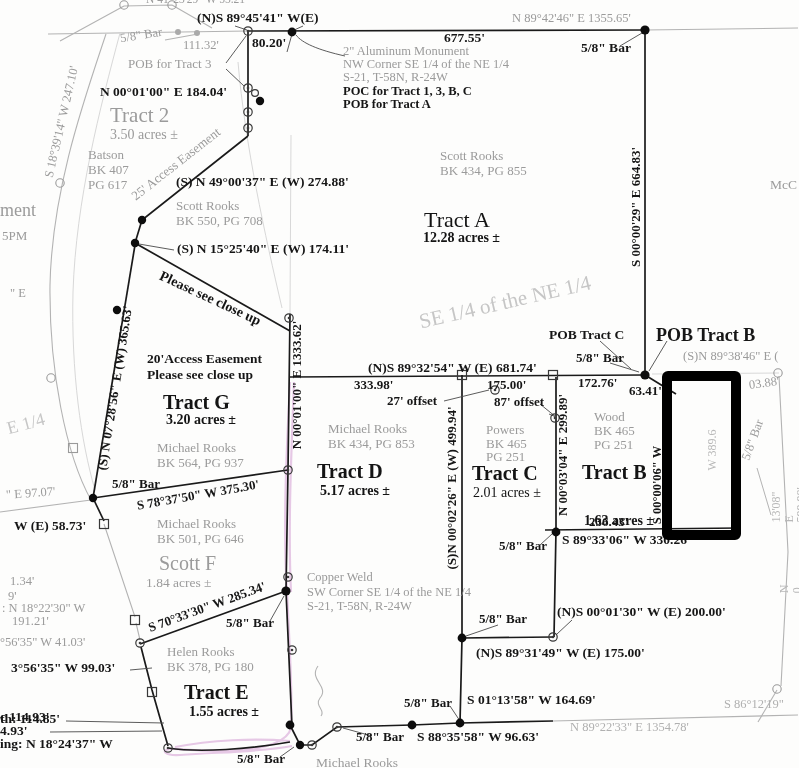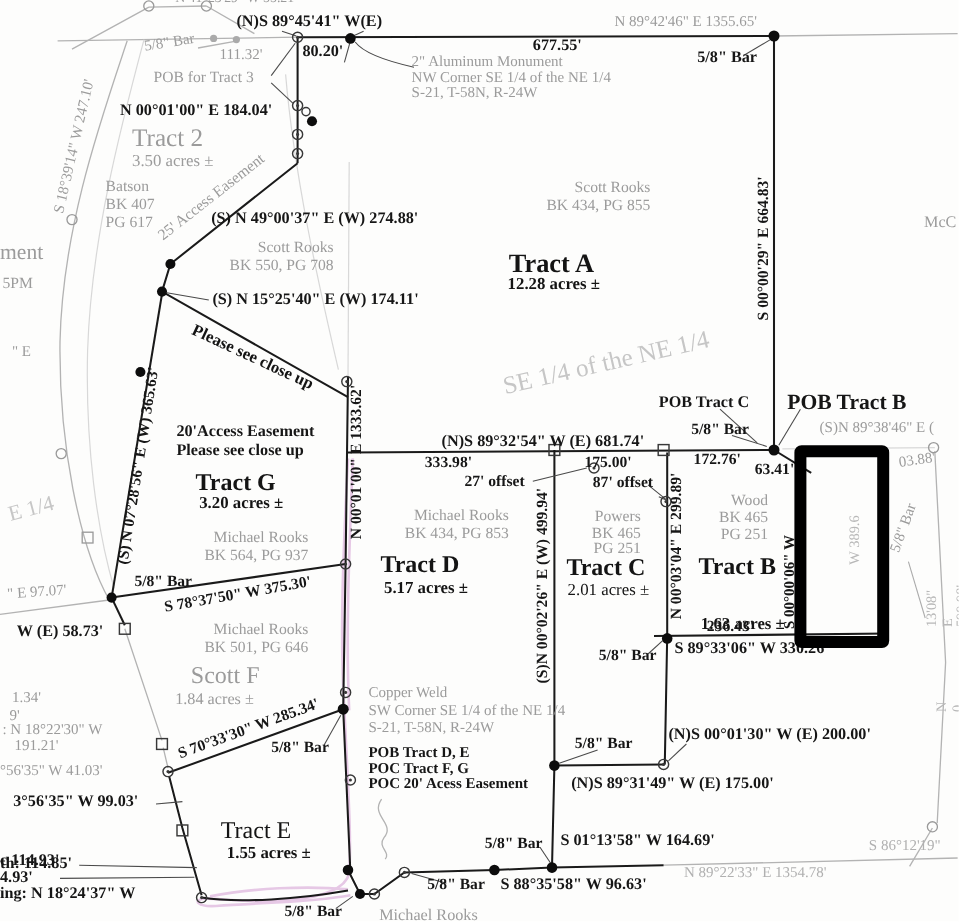--- a/index.html
+++ b/index.html
@@ -3,21 +3,21 @@
 <meta charset="utf-8">
 <style>
   html,body{margin:0;padding:0;background:#ffffff;}
   .stage{position:relative;width:799px;height:768px;background:#fdfdfc;overflow:hidden;
          font-family:"Liberation Serif", serif;}
   .stage svg{position:absolute;left:0;top:0;}
   .lbl{position:absolute;white-space:pre-line;color:#141414;line-height:1.06;}
   .b{font-weight:bold;color:#161616;}
   .g{color:#9b9b9b;font-weight:normal;}
   .lt{color:#c6c6c6;}
-  .tc{text-align:right;}
+  .tc{text-align:left;}
   .rect-anno{position:absolute;left:662px;top:371px;width:59px;height:149px;
              border:10px solid #000;border-radius:6px;background:transparent;}
 </style>
 </head>
 <body>
 
 <div class="stage">
 
   <svg width="799" height="768" viewBox="0 0 799 768">
 
@@ -179,41 +179,43 @@
   <div class="lbl b" style="left:197px;top:11px;font-size:13.5px">(N)S 89°45'41" W(E)</div>
   <div class="lbl b" style="left:252px;top:36px;font-size:13.5px">80.20'</div>
   <div class="lbl g" style="left:120px;top:29px;font-size:12.5px;transform:rotate(-9deg)">5/8" Bar</div>
   <div class="lbl g" style="left:183px;top:39px;font-size:12.5px">111.32'</div>
   <div class="lbl b" style="left:444px;top:31px;font-size:13.5px">677.55'</div>
   <div class="lbl g" style="left:512px;top:12px;font-size:12.5px">N 89°42'46" E  1355.65'</div>
   <div class="lbl b" style="left:581px;top:41px;font-size:13.5px">5/8" Bar</div>
   <div class="lbl g" style="left:343px;top:45px;font-size:12.5px;line-height:13px">2" Aluminum Monument
 NW Corner SE 1/4 of the NE 1/4
 S-21, T-58N, R-24W</div>
+  <div class="lbl b" style="left:343px;top:85px;font-size:12.5px;line-height:13px">POC for Tract 1, 3, B, C
+POB for Tract A</div>
   <div class="lbl g" style="left:128px;top:57px;font-size:13px">POB for Tract 3</div>
   <div class="lbl b" style="left:100px;top:85px;font-size:13.5px">N 00°01'00" E  184.04'</div>
   <div class="lbl g" style="left:110px;top:104px;font-size:21px">Tract 2</div>
   <div class="lbl g" style="left:110px;top:128px;font-size:14px">3.50 acres ±</div>
   <div class="lbl g" style="left:88px;top:147px;font-size:13px;line-height:15px">Batson
 BK 407
 PG 617</div>
   <div class="lbl g" style="left:62px;top:122px;font-size:12.5px;transform:translate(-50%,-50%) rotate(-77deg)">S 18°39'14" W 247.10'</div>
   <div class="lbl g" style="left:176px;top:164px;font-size:13px;transform:translate(-50%,-50%) rotate(-38deg)">25' Access Easement</div>
   <div class="lbl g" style="left:0px;top:201px;font-size:18px">ment</div>
   <div class="lbl g" style="left:2px;top:229px;font-size:13px">5PM</div>
   <div class="lbl b" style="left:176px;top:175px;font-size:13.5px">(S) N 49°00'37" E (W) 274.88'</div>
   <div class="lbl g tc" style="left:176px;top:199px;width:102px;font-size:13px;line-height:14.5px">Scott Rooks
 BK 550, PG 708</div>
   <div class="lbl b" style="left:177px;top:242px;font-size:13.5px">(S) N 15°25'40" E (W) 174.11'</div>
   <div class="lbl" style="left:210px;top:299px;font-size:14px;font-weight:600;transform:translate(-50%,-50%) rotate(25deg)">Please see close up</div>
   <div class="lbl b" style="left:147px;top:351px;font-size:13.5px;line-height:15.5px">20'Access Easement
 Please see close up</div>
   <div class="lbl g tc" style="left:440px;top:149px;width:102px;font-size:13px;line-height:14.5px">Scott Rooks
 BK 434, PG 855</div>
-  <div class="lbl" style="left:424px;top:208px;font-size:22px;font-weight:700">Tract A</div>
+  <div class="lbl" style="left:424px;top:208px;font-size:22px;font-weight:400">Tract A</div>
   <div class="lbl" style="left:423px;top:231px;font-size:14px;font-weight:600">12.28 acres ±</div>
   <div class="lbl lt" style="left:505px;top:302px;font-size:21px;transform:translate(-50%,-50%) rotate(-13deg)">SE 1/4 of the NE 1/4</div>
   <div class="lbl b" style="left:636px;top:207px;font-size:13px;transform:translate(-50%,-50%) rotate(-90deg)">S 00°00'29" E  664.83'</div>
   <div class="lbl g" style="left:770px;top:178px;font-size:13.5px">McC</div>
 
   <div class="lbl b" style="left:368px;top:361px;font-size:13.5px">(N)S 89°32'54" W (E) 681.74'</div>
   <div class="lbl b" style="left:354px;top:378px;font-size:13px">333.98'</div>
   <div class="lbl b" style="left:487px;top:378px;font-size:13px">175.00'</div>
   <div class="lbl b" style="left:387px;top:394px;font-size:13px">27' offset</div>
   <div class="lbl b" style="left:494px;top:395px;font-size:13px">87' offset</div>
@@ -275,26 +277,25 @@
   <div class="lbl b" style="left:417px;top:730px;font-size:13.5px">S 88°35'58" W  96.63'</div>
   <div class="lbl b" style="left:356px;top:730px;font-size:13px">5/8" Bar</div>
   <div class="lbl b" style="left:237px;top:752px;font-size:13px">5/8" Bar</div>
   <div class="lbl g" style="left:316px;top:756px;font-size:13.5px">Michael Rooks</div>
   <div class="lbl" style="left:570px;top:721px;font-size:12.5px;color:#b0b0b0">N 89°22'33" E  1354.78'</div>
   <div class="lbl" style="left:724px;top:698px;font-size:12.5px;color:#b0b0b0">S 86°12'19"</div>
 
   <div class="lbl g" style="left:307px;top:570px;font-size:12.5px;line-height:14.5px">Copper Weld
 SW Corner SE 1/4 of the NE 1/4
 S-21, T-58N, R-24W</div>
-  <div class="lbl b" style="left:307px;top:621px;font-size:12.5px;line-height:13px">POB Tract D, E
-POC Tract F, G
-POC 20' Acess Easement</div>
   <div class="lbl b" style="left:226px;top:616px;font-size:13px">5/8" Bar</div>
   <div class="lbl b" style="left:207px;top:607px;font-size:13px;transform:translate(-50%,-50%) rotate(-20deg)">S 70°33'30" W  285.34'</div>
-  <div class="lbl" style="left:184px;top:682px;font-size:20px;font-weight:400">Tract E</div>
+  <div class="lbl g tc" style="left:167px;top:645px;width:108px;font-size:13px;line-height:14.5px">Helen Rooks
+BK 378, PG 180</div>
+  <div class="lbl" style="left:184px;top:682px;font-size:20px;font-weight:700">Tract E</div>
   <div class="lbl" style="left:189px;top:705px;font-size:14px;font-weight:600">1.55 acres ±</div>
 
   <div class="lbl g" style="left:10px;top:575px;font-size:12.5px">1.34'</div>
   <div class="lbl g" style="left:8px;top:590px;font-size:12.5px">9'</div>
   <div class="lbl g" style="left:2px;top:602px;font-size:12.5px">: N 18°22'30" W</div>
   <div class="lbl g" style="left:12px;top:615px;font-size:12.5px">191.21'</div>
   <div class="lbl g" style="left:0px;top:636px;font-size:12.5px">°56'35" W 41.03'</div>
   <div class="lbl b" style="left:11px;top:661px;font-size:13.5px">3°56'35" W  99.03'</div>
   <div class="lbl b" style="left:0px;top:710px;font-size:13.5px">c 114.93'</div>
   <div class="lbl b" style="left:0px;top:724px;font-size:13.5px">4.93'</div>

